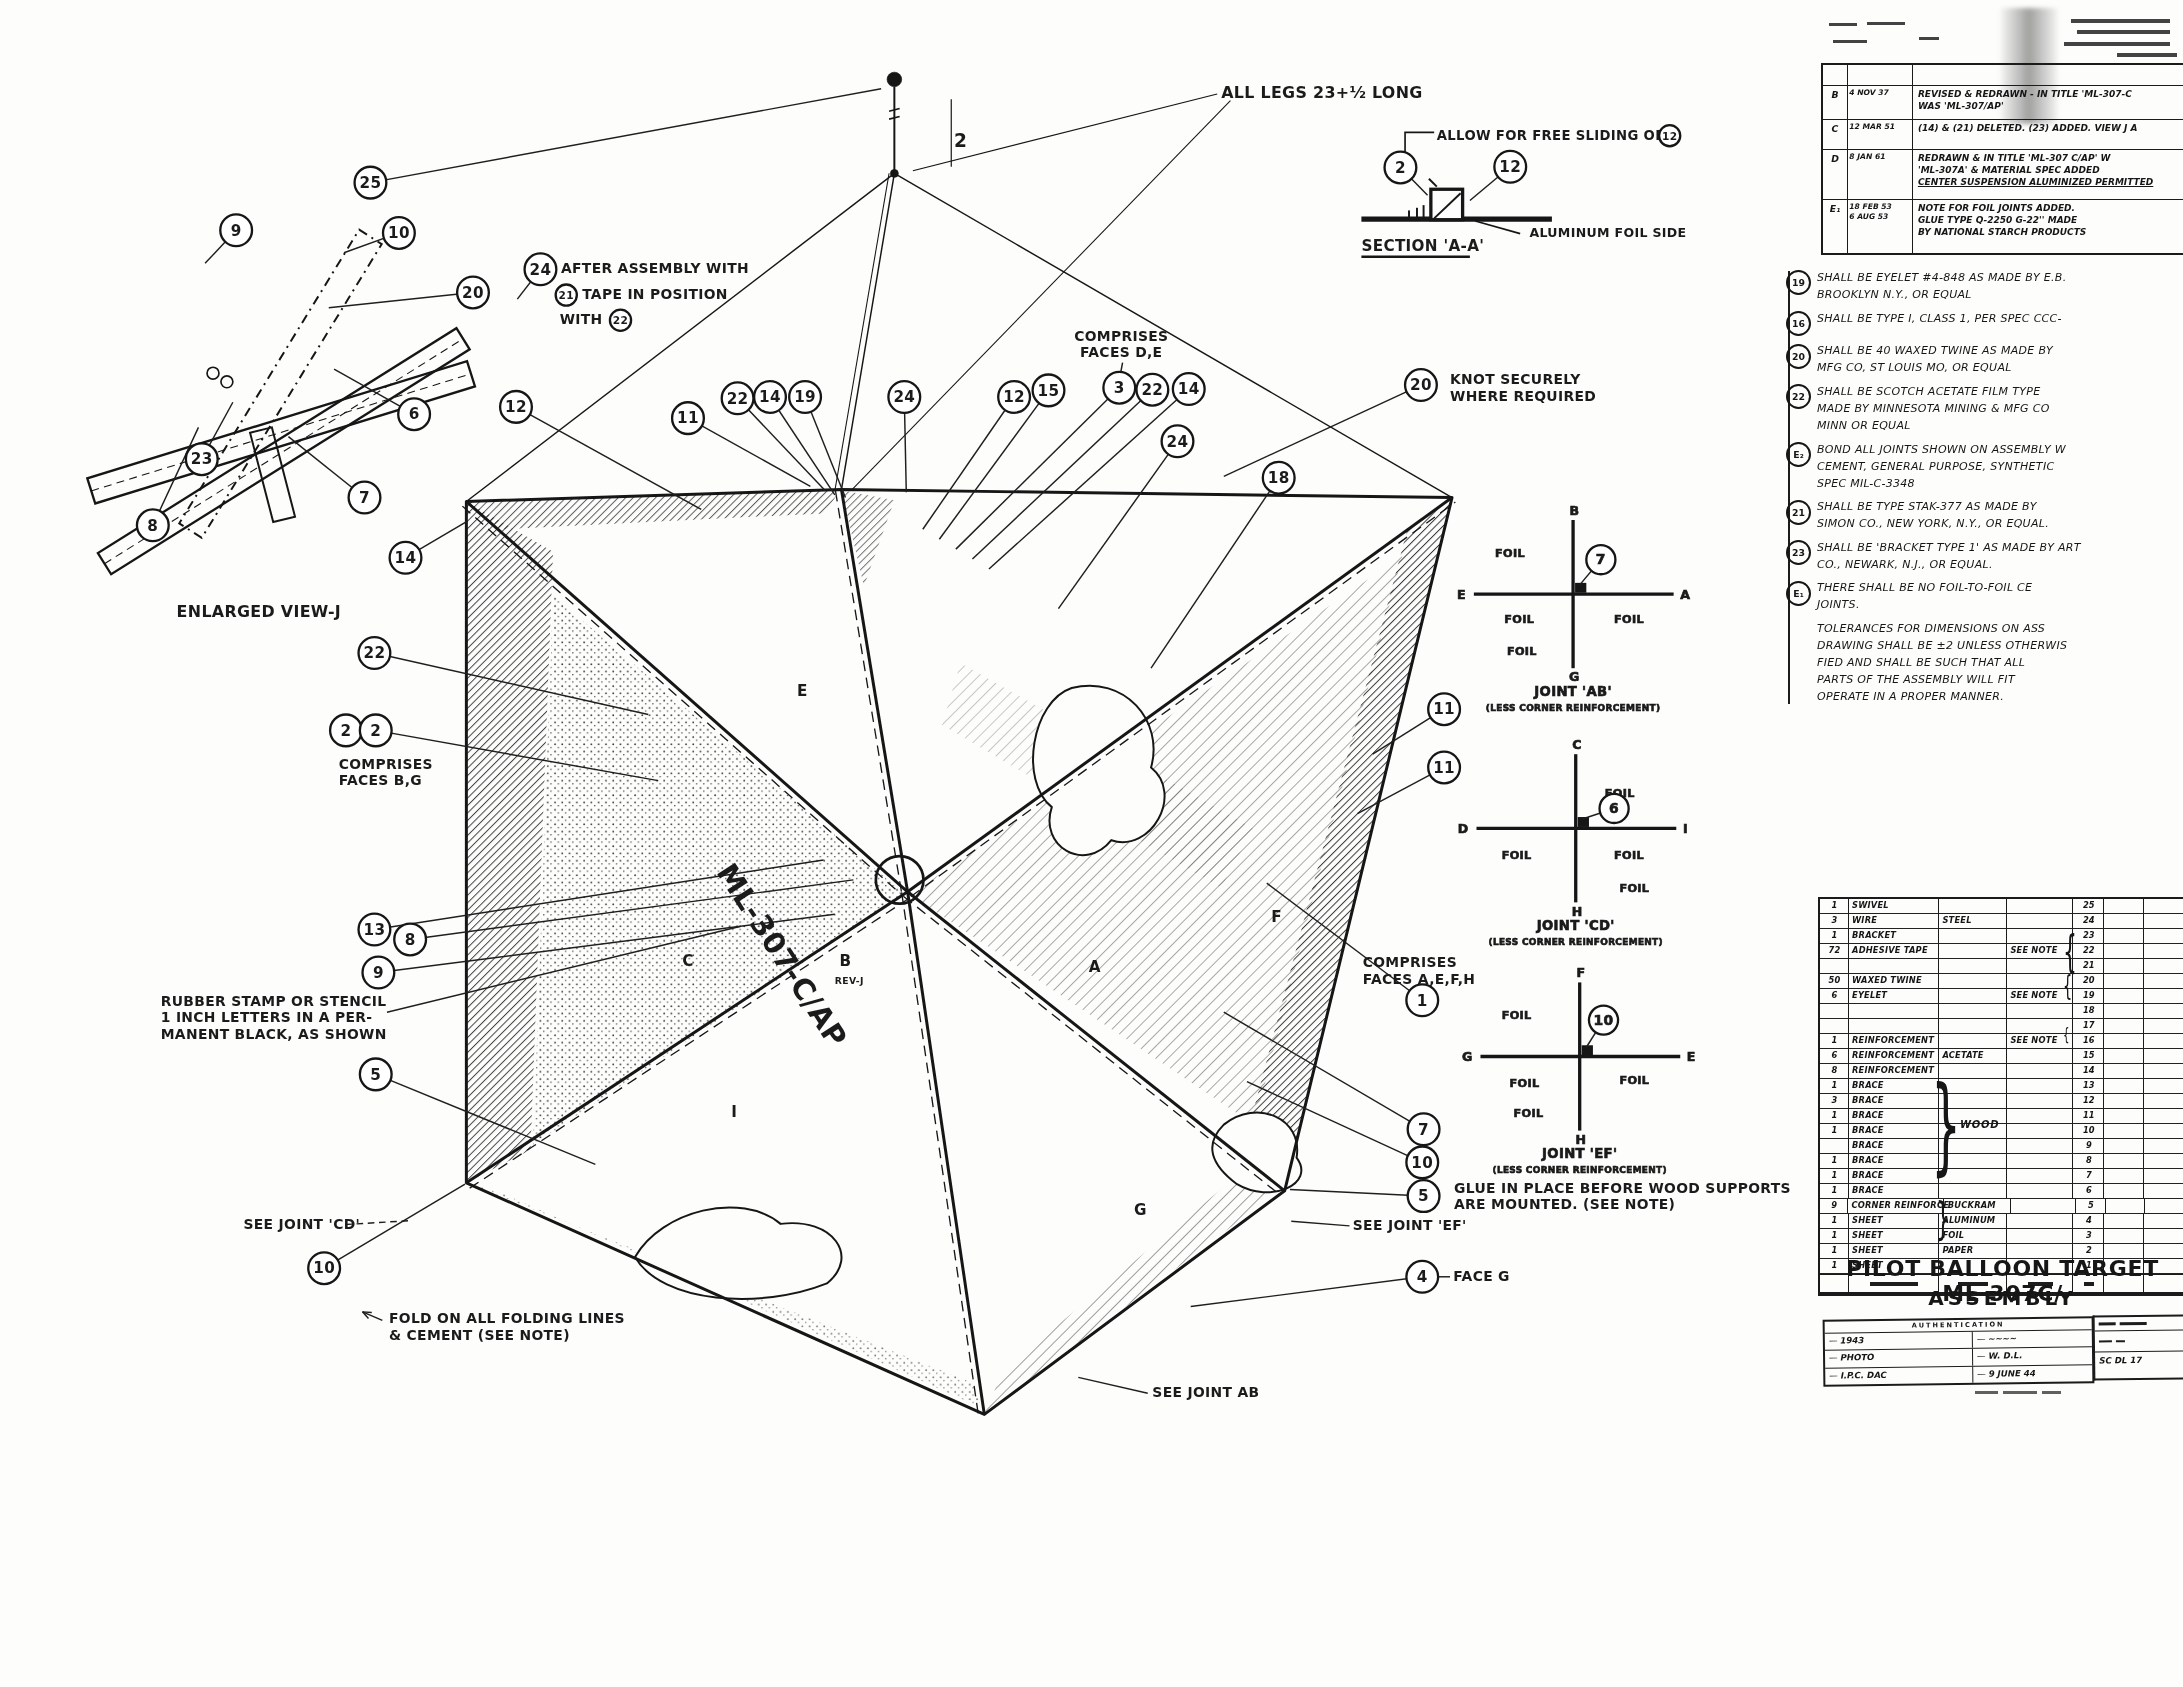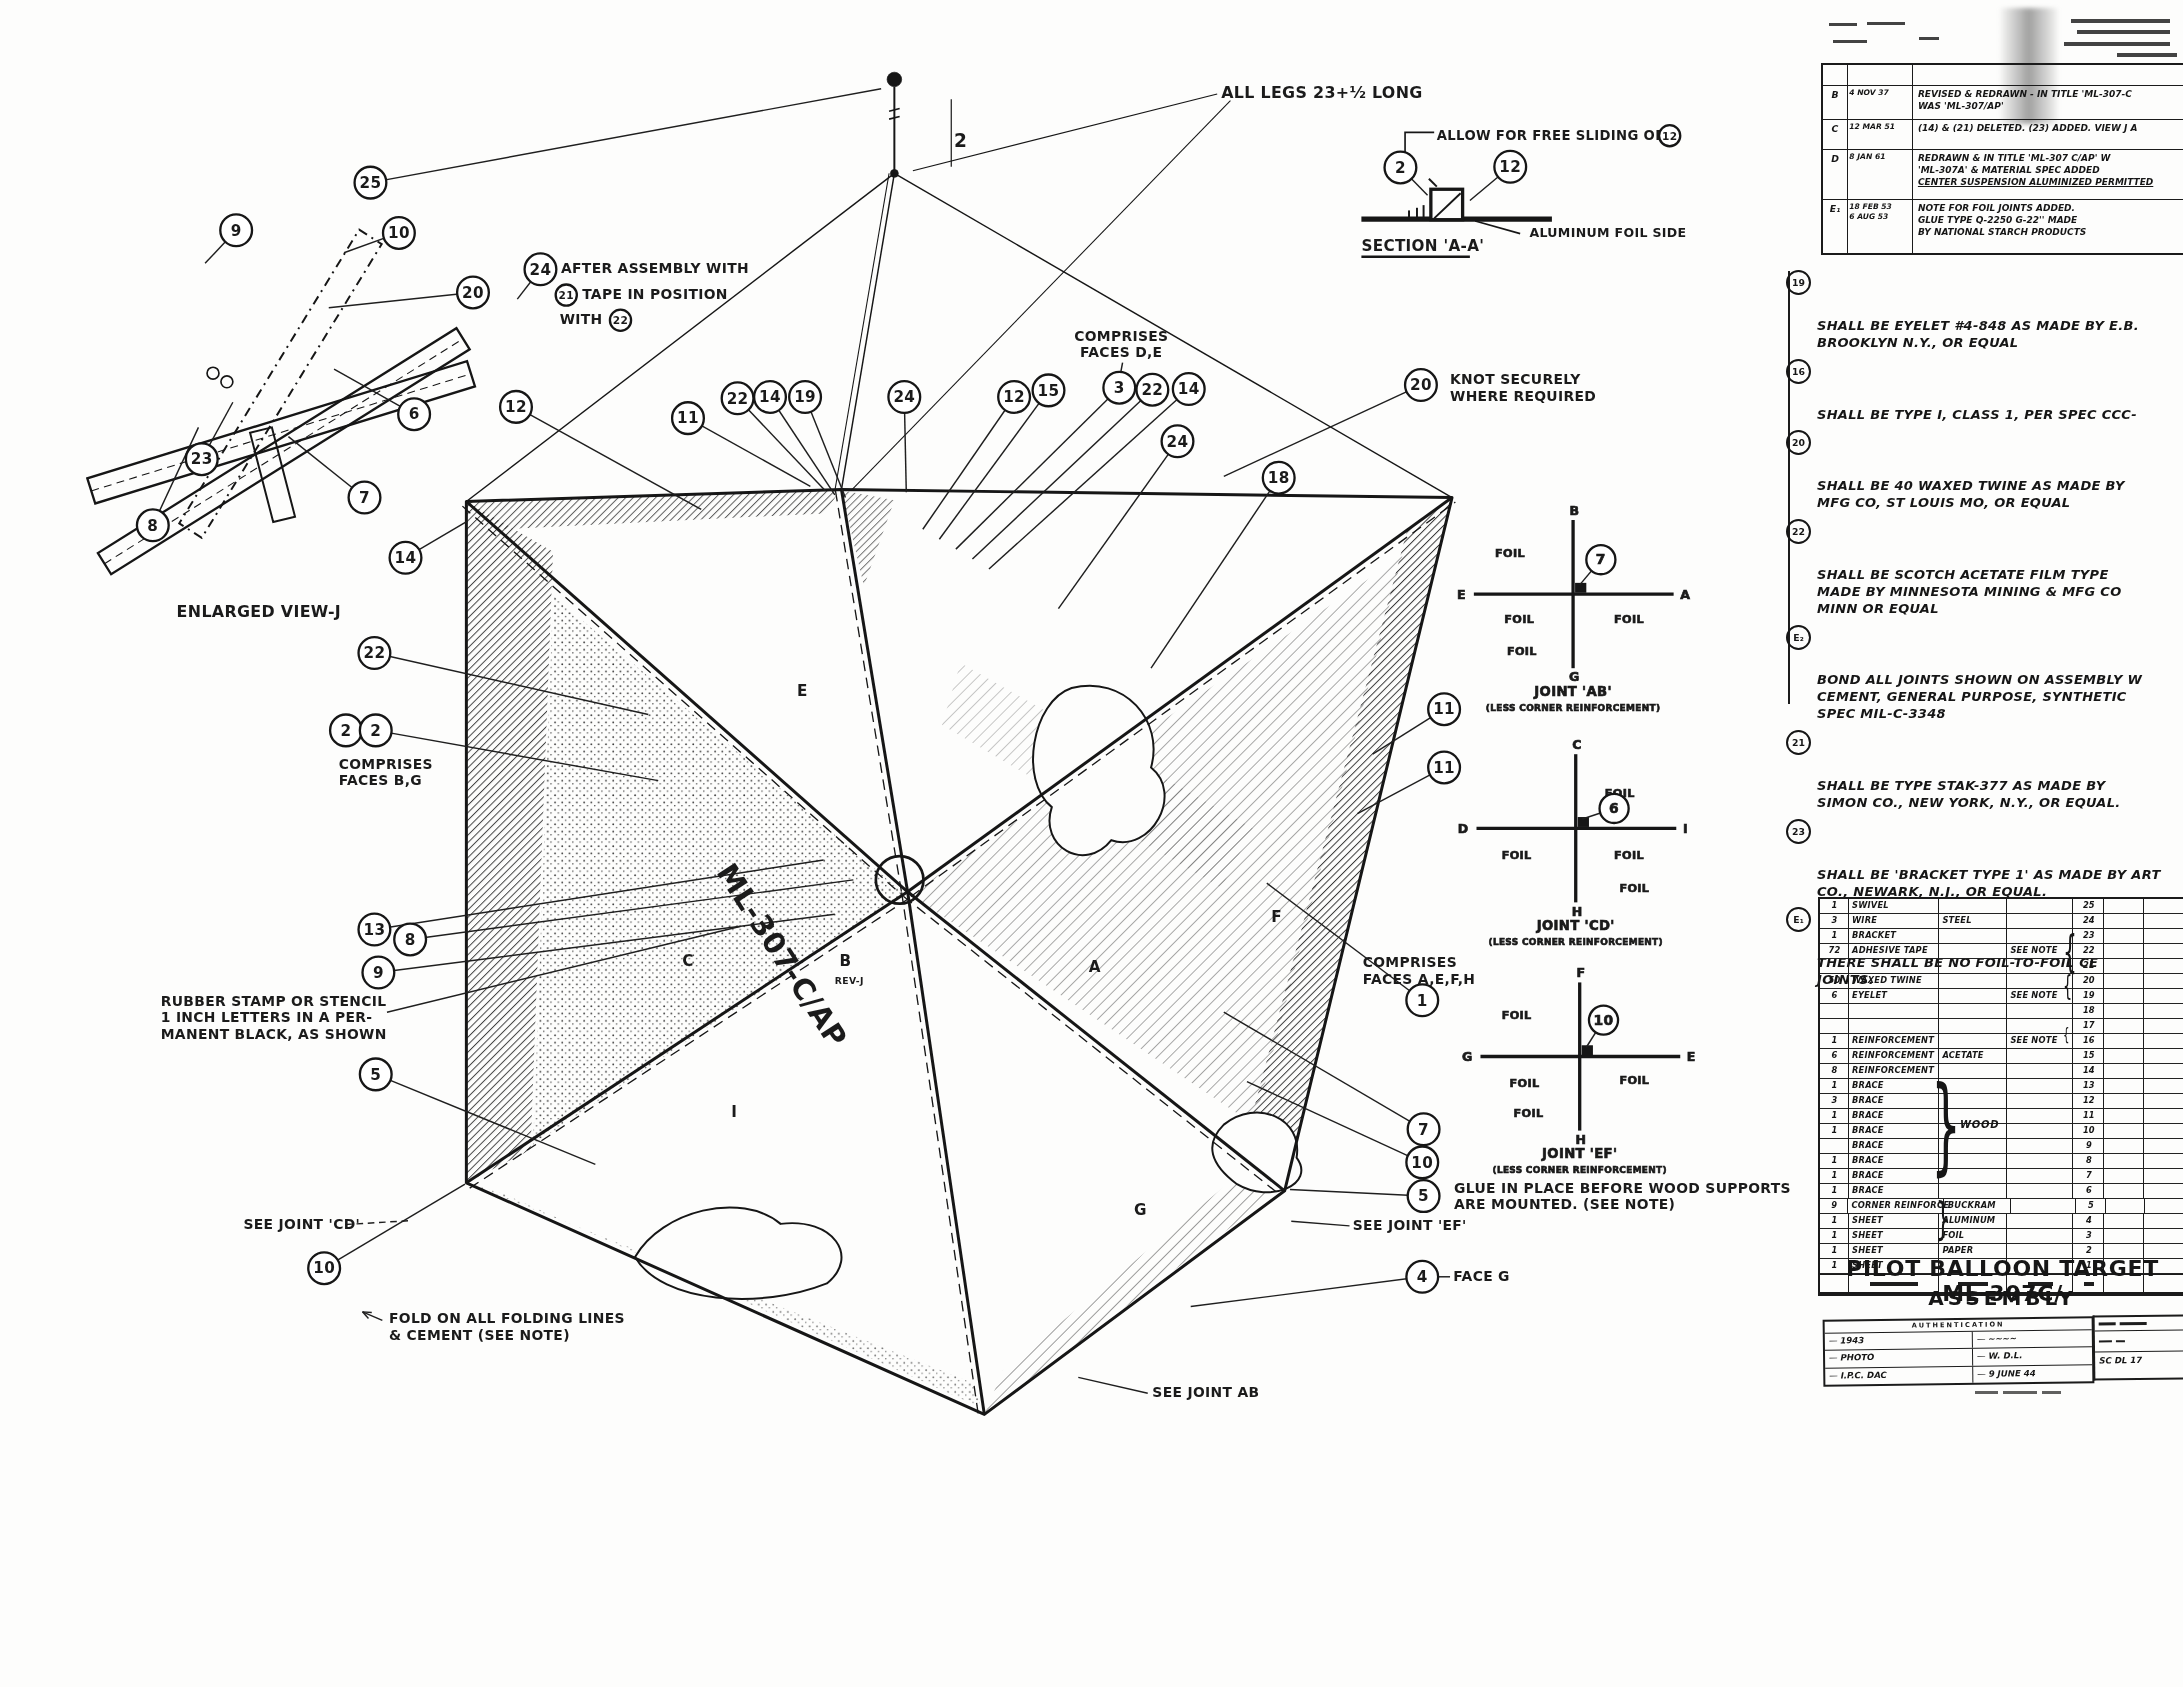--- a/index.html
+++ b/index.html
@@ -18,21 +18,21 @@
   .rrow{display:flex;border-top:1.7px solid #1b1b1b;font-style:italic;}
   .rrow:first-child{border-top:none;}
   .rc{width:24px;border-right:1.7px solid #1b1b1b;font-size:9.3px;font-weight:700;text-align:center;padding-top:2.6px;}
   .dc{width:61px;border-right:1.7px solid #1b1b1b;font-size:7.6px;font-weight:700;padding:2px 1.3px;white-space:pre-line;line-height:1.3;}
   .xc{flex:1;font-size:9px;font-weight:700;padding:2px 5.3px;line-height:1.35;}
   #notes-box{position:absolute;left:1786px;top:269px;width:397px;}
   .note{display:flex;gap:6px;margin-bottom:6.6px;align-items:flex-start;}
   .tagc{min-width:21px;height:21px;border:2px solid #161616;border-radius:50%;display:flex;align-items:center;
         justify-content:center;font-size:9.3px;font-weight:700;margin-top:1.3px;}
   .tagc.hid{visibility:hidden;}
-  .nlines{white-space:pre-line;font-size:13px;line-height:17px;font-weight:700;font-style:italic;letter-spacing:0.3px;margin-top:48px;}
+  .nlines{white-space:pre-line;font-size:11px;line-height:17px;font-weight:400;font-style:italic;letter-spacing:0.3px;}
   
   #parts{position:absolute;left:1818px;top:897px;width:365px;border:2px solid #1b1b1b;border-right:none;}
   .prow{display:flex;height:14px;border-bottom:1.3px solid #222;overflow:visible;}
   .pc{font-size:8.3px;font-weight:700;font-style:italic;letter-spacing:0.2px;overflow:visible;white-space:nowrap;
       border-right:1.7px solid #1b1b1b;padding:1.3px 2px 0 3.3px;}
   .pq{width:24px;text-align:center;}
   .pn{width:90px;}
   .pm{width:66px;}
   .po{width:64px;}
   .pi{width:26.5px;text-align:center;}
@@ -571,20 +571,28 @@
       <div class="note">
         <div class="tagc">23</div>
         <div class="nlines">SHALL BE 'BRACKET TYPE 1' AS MADE BY ART
 CO., NEWARK, N.J., OR EQUAL.</div>
       </div>
       <div class="note">
         <div class="tagc">E₁</div>
         <div class="nlines">THERE SHALL BE NO FOIL-TO-FOIL CE
 JOINTS.</div>
       </div>
+      <div class="note">
+        <div class="tagc hid"></div>
+        <div class="nlines">TOLERANCES FOR DIMENSIONS ON ASS
+DRAWING SHALL BE ±2 UNLESS OTHERWIS
+FIED AND SHALL BE SUCH THAT ALL
+PARTS OF THE ASSEMBLY WILL FIT
+OPERATE IN A PROPER MANNER.</div>
+      </div>
     </div>
 
   
   <div id="parts">
     <div class="brace" style="left:111px;top:165px;font-size:105px;transform:scaleX(.45)">}</div>
     <div class="wood-label" style="left:140px;top:220px">WOOD</div>
     <div class="brace" style="left:116px;top:294px;font-size:44px;transform:scaleX(.5)">}</div>
     <div class="brace" style="left:243px;top:26.5px;font-size:44px;transform:scaleX(.5)">{</div>
     <div class="brace" style="left:243px;top:70px;font-size:29px;transform:scaleX(.5)">{</div>
     <div class="brace" style="left:243px;top:126px;font-size:17px;transform:scaleX(.6)">{</div>

